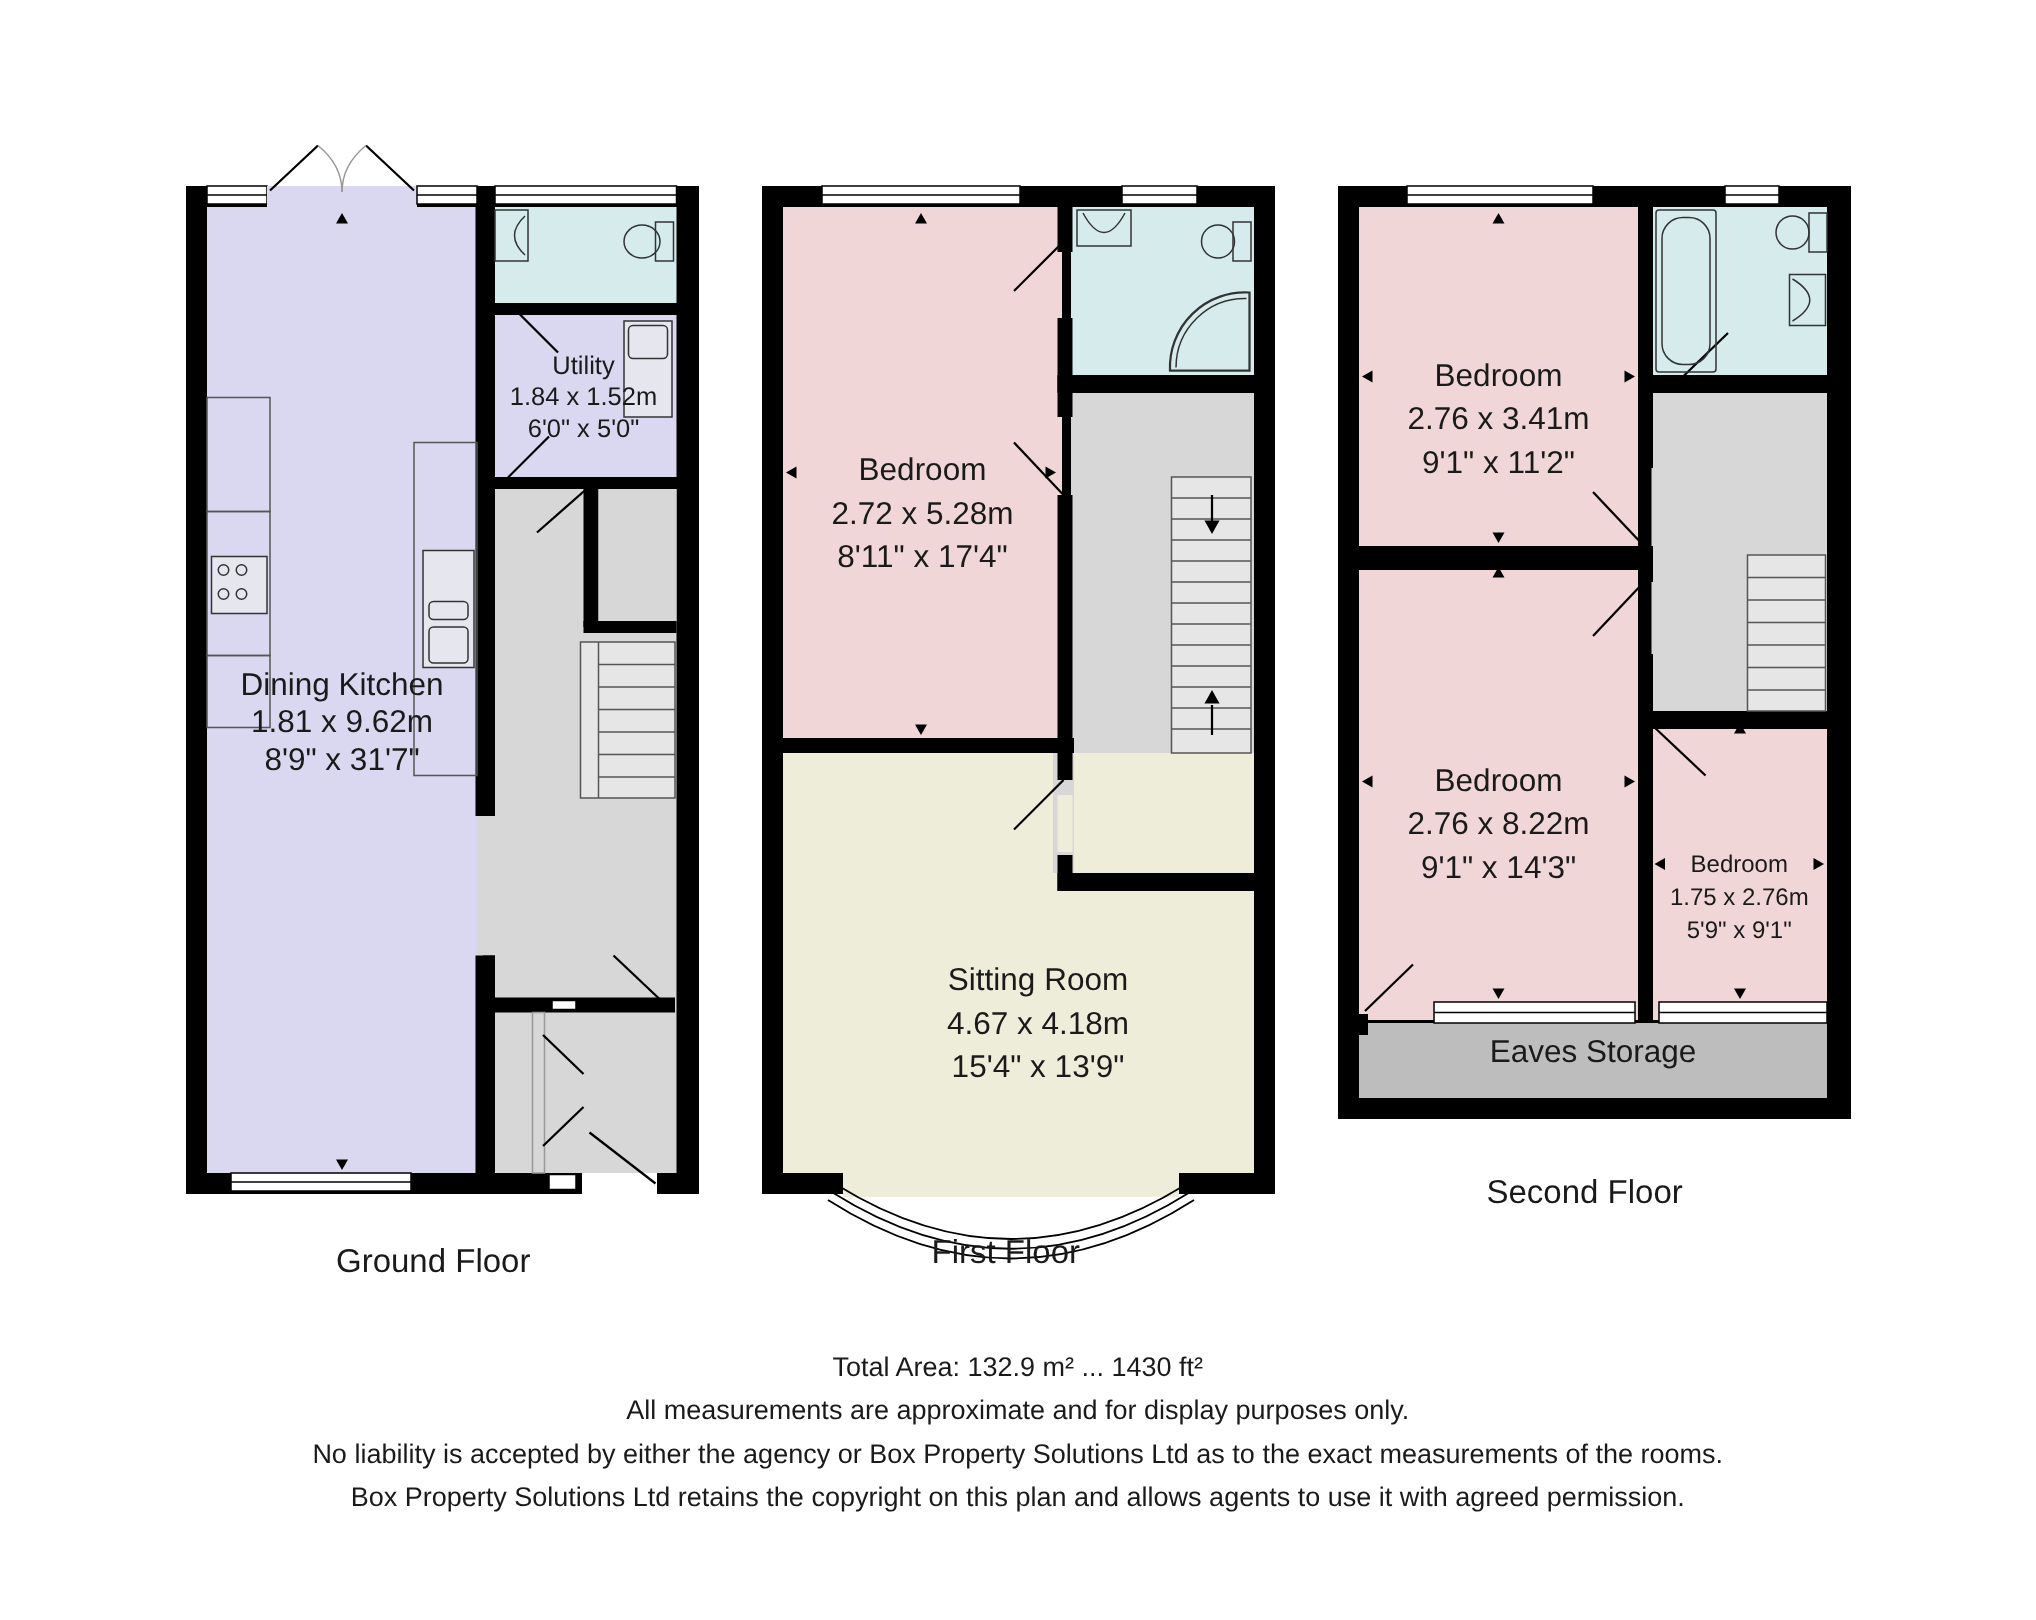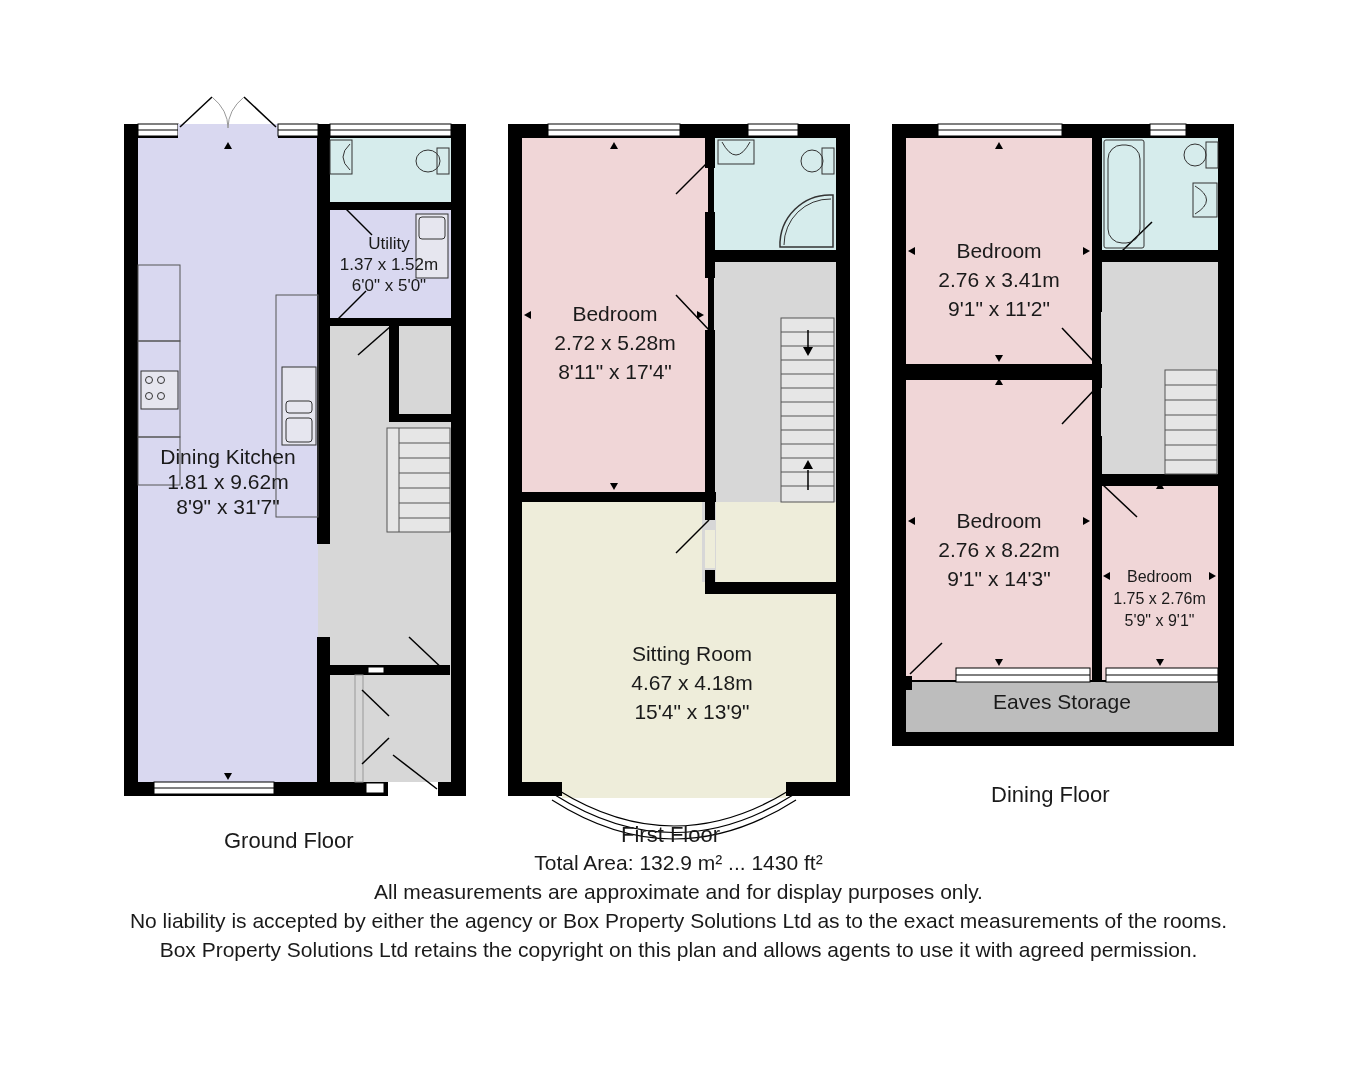--- a/index.html
+++ b/index.html
@@ -3,22 +3,22 @@
   <meta charset="utf-8">
   <style>
     html, body { margin: 0; padding: 0; background: #ffffff; }
     body { width: 1357px; height: 1080px; position: relative; overflow: hidden;
            font-family: "Liberation Sans", sans-serif; color: #1a1a1a; }
     svg.plan { position: absolute; left: 0; top: 0; }
     .lbl { position: absolute; text-align: center; white-space: nowrap; line-height: 1.2; }
     .room { font-size: 21px; }
     .room-sm { font-size: 16px; }
     .floor-title { position: absolute; font-size: 22px; white-space: nowrap; }
-    .footer { position: absolute; left: 0; width: 1357px; top: 848px; text-align: center;
-              font-size: 21px; line-height: 29px; }
+    .footer { position: absolute; left: 0; width: 1357px; top: 897px; text-align: center;
+              font-size: 18px; line-height: 29px; }
     .footer div { white-space: nowrap; }
   </style>
 </head>
 <body>
 
 <svg class="plan" width="1357" height="1080" viewBox="0 0 1357 1080" xmlns="http://www.w3.org/2000/svg">
 
   <g>
 
     <rect x="124" y="124" width="342" height="672" fill="#000"></rect>
@@ -257,21 +257,21 @@
   </g>
 </svg>
 
 <div class="lbl room" style="left:138px; top:444px; width:180px;">
   <div>Dining Kitchen</div>
   <div>1.81 x 9.62m</div>
   <div>8'9" x 31'7"</div>
 </div>
 <div class="lbl room-sm" style="left:330px; top:233px; width:118px; font-size:17px; line-height:21px;">
   <div>Utility</div>
-  <div>1.37 x 1.52m</div>
+  <div>1.84 x 1.52m</div>
   <div>6'0" x 5'0"</div>
 </div>
 <div class="floor-title" style="left:224px; top:828px;">Ground Floor</div>
 
 <div class="lbl room" style="left:522px; top:299px; width:186px; line-height:29px;">
   <div>Bedroom</div>
   <div>2.72 x 5.28m</div>
   <div>8'11" x 17'4"</div>
 </div>
 <div class="lbl room" style="left:550px; top:639px; width:284px; line-height:29px;">
@@ -290,20 +290,20 @@
   <div>Bedroom</div>
   <div>2.76 x 8.22m</div>
   <div>9'1" x 14'3"</div>
 </div>
 <div class="lbl room-sm" style="left:1101px; top:566px; width:117px; font-size:16px; line-height:22px;">
   <div>Bedroom</div>
   <div>1.75 x 2.76m</div>
   <div>5'9" x 9'1"</div>
 </div>
 <div class="lbl room" style="left:906px; top:689px; width:312px;">Eaves Storage</div>
-<div class="floor-title" style="left:991px; top:782px;">Dining Floor</div>
+<div class="floor-title" style="left:991px; top:782px;">Second Floor</div>
 
 <div class="footer">
   <div>Total Area: 132.9 m² ... 1430 ft²</div>
   <div>All measurements are approximate and for display purposes only.</div>
   <div>No liability is accepted by either the agency or Box Property Solutions Ltd as to the exact measurements of the rooms.</div>
   <div>Box Property Solutions Ltd retains the copyright on this plan and allows agents to use it with agreed permission.</div>
 </div>
 
 </body></html>

